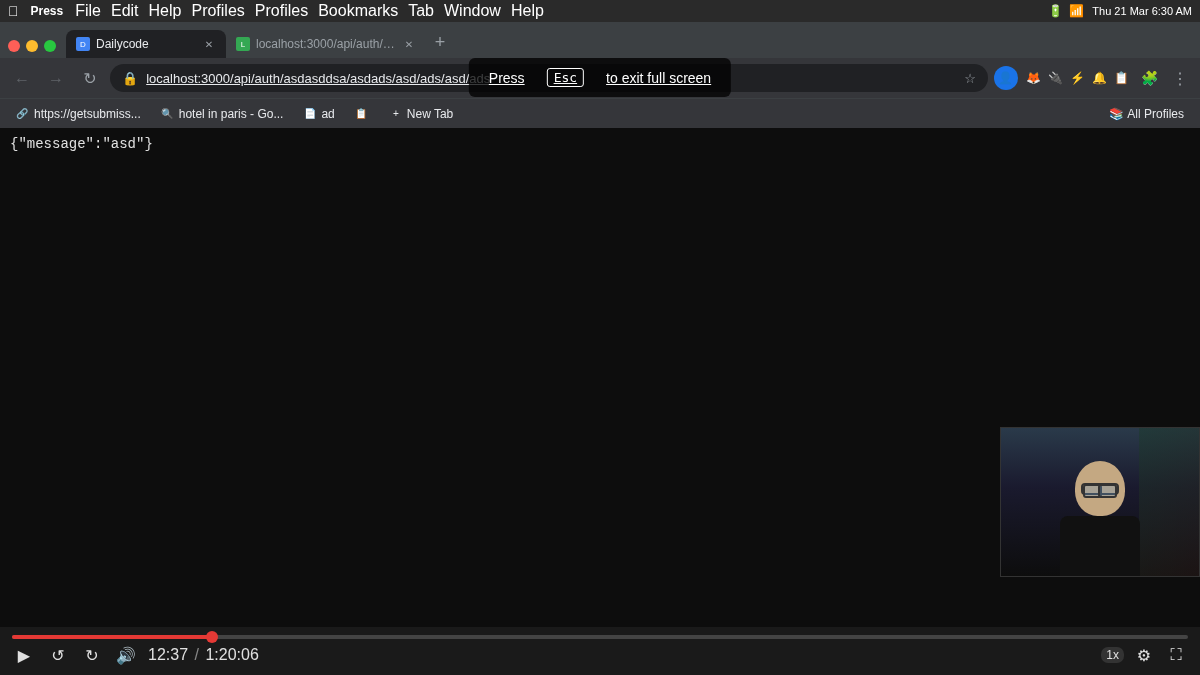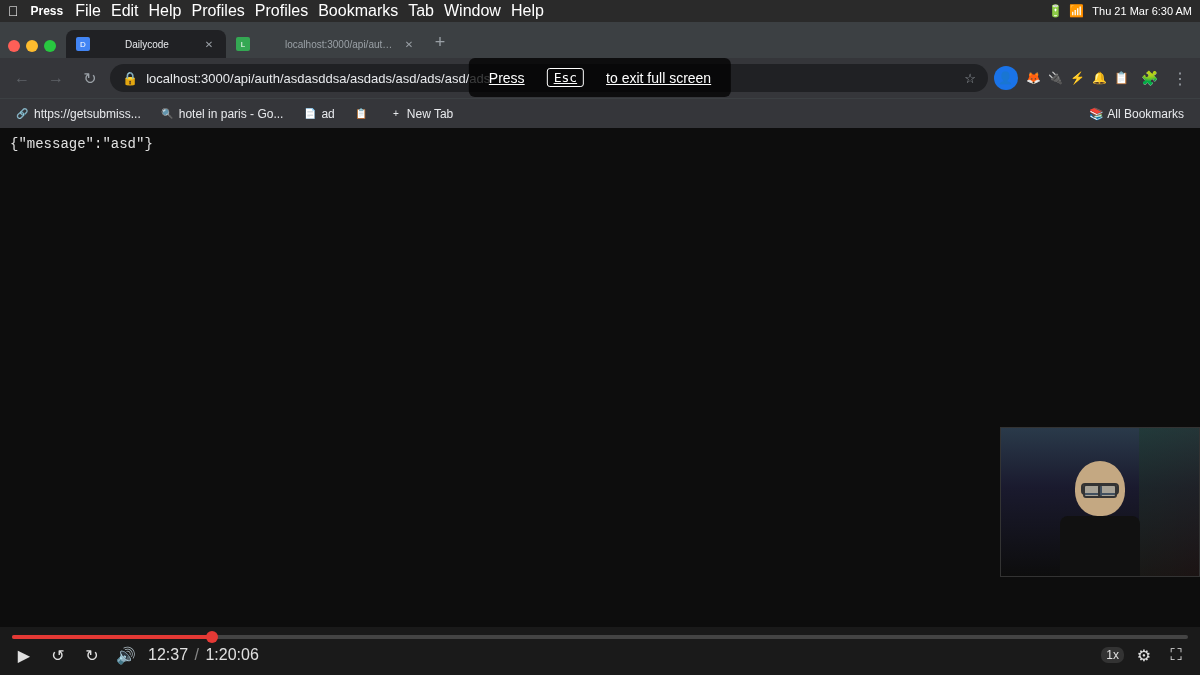--- a/index.html
+++ b/index.html
@@ -75,21 +75,21 @@
     }
     .tab-favicon {
       width: 14px; height: 14px;
       background: #4285f4;
       border-radius: 2px;
       font-size: 9px;
       display: flex; align-items: center; justify-content: center;
       color: white;
       flex-shrink: 0;
     }
-    .tab-title { flex: 1; overflow: hidden; text-overflow: ellipsis; white-space: nowrap; font-size: 10px; margin-left: 29px; }
+    .tab-title { flex: 1; overflow: hidden; text-overflow: ellipsis; white-space: nowrap; font-size: 12px; }
     .tab-close {
       width: 14px; height: 14px;
       border-radius: 50%;
       display: flex; align-items: center; justify-content: center;
       font-size: 10px;
       color: #9aa0a6;
       cursor: pointer;
     }
     .new-tab-btn {
       width: 28px; height: 28px;
@@ -129,20 +129,21 @@
       padding: 0 12px;
       gap: 8px;
     }
     .url-text {
       font-size: 13px;
       color: #e8eaed;
       flex: 1;
       overflow: hidden;
       text-overflow: ellipsis;
       white-space: nowrap;
+      text-decoration: underline;
     }
     .address-bar-icons {
       display: flex; gap: 6px; align-items: center;
     }
     .addr-icon {
       width: 24px; height: 24px;
       display: flex; align-items: center; justify-content: center;
       color: #9aa0a6;
       cursor: pointer;
       border-radius: 50%;
@@ -434,21 +435,21 @@
       <span>ad</span>
     </div>
     <div class="bookmark-item">
       <span class="bookmark-icon">📋</span>
     </div>
     <div class="bookmark-item">
       <span class="bookmark-icon">+</span>
       <span>New Tab</span>
     </div>
     <div class="bookmarks-right">
-      <div class="all-bookmarks">📚 All Bookmarks</div>
+      <div class="all-bookmarks">📚 All Profiles</div>
     </div>
   </div>
 
   <div class="fullscreen-notice">
     <span>Press</span>
     <span class="esc-key">Esc</span>
     <span>to exit full screen</span>
   </div>
 
   <div class="content-area">

